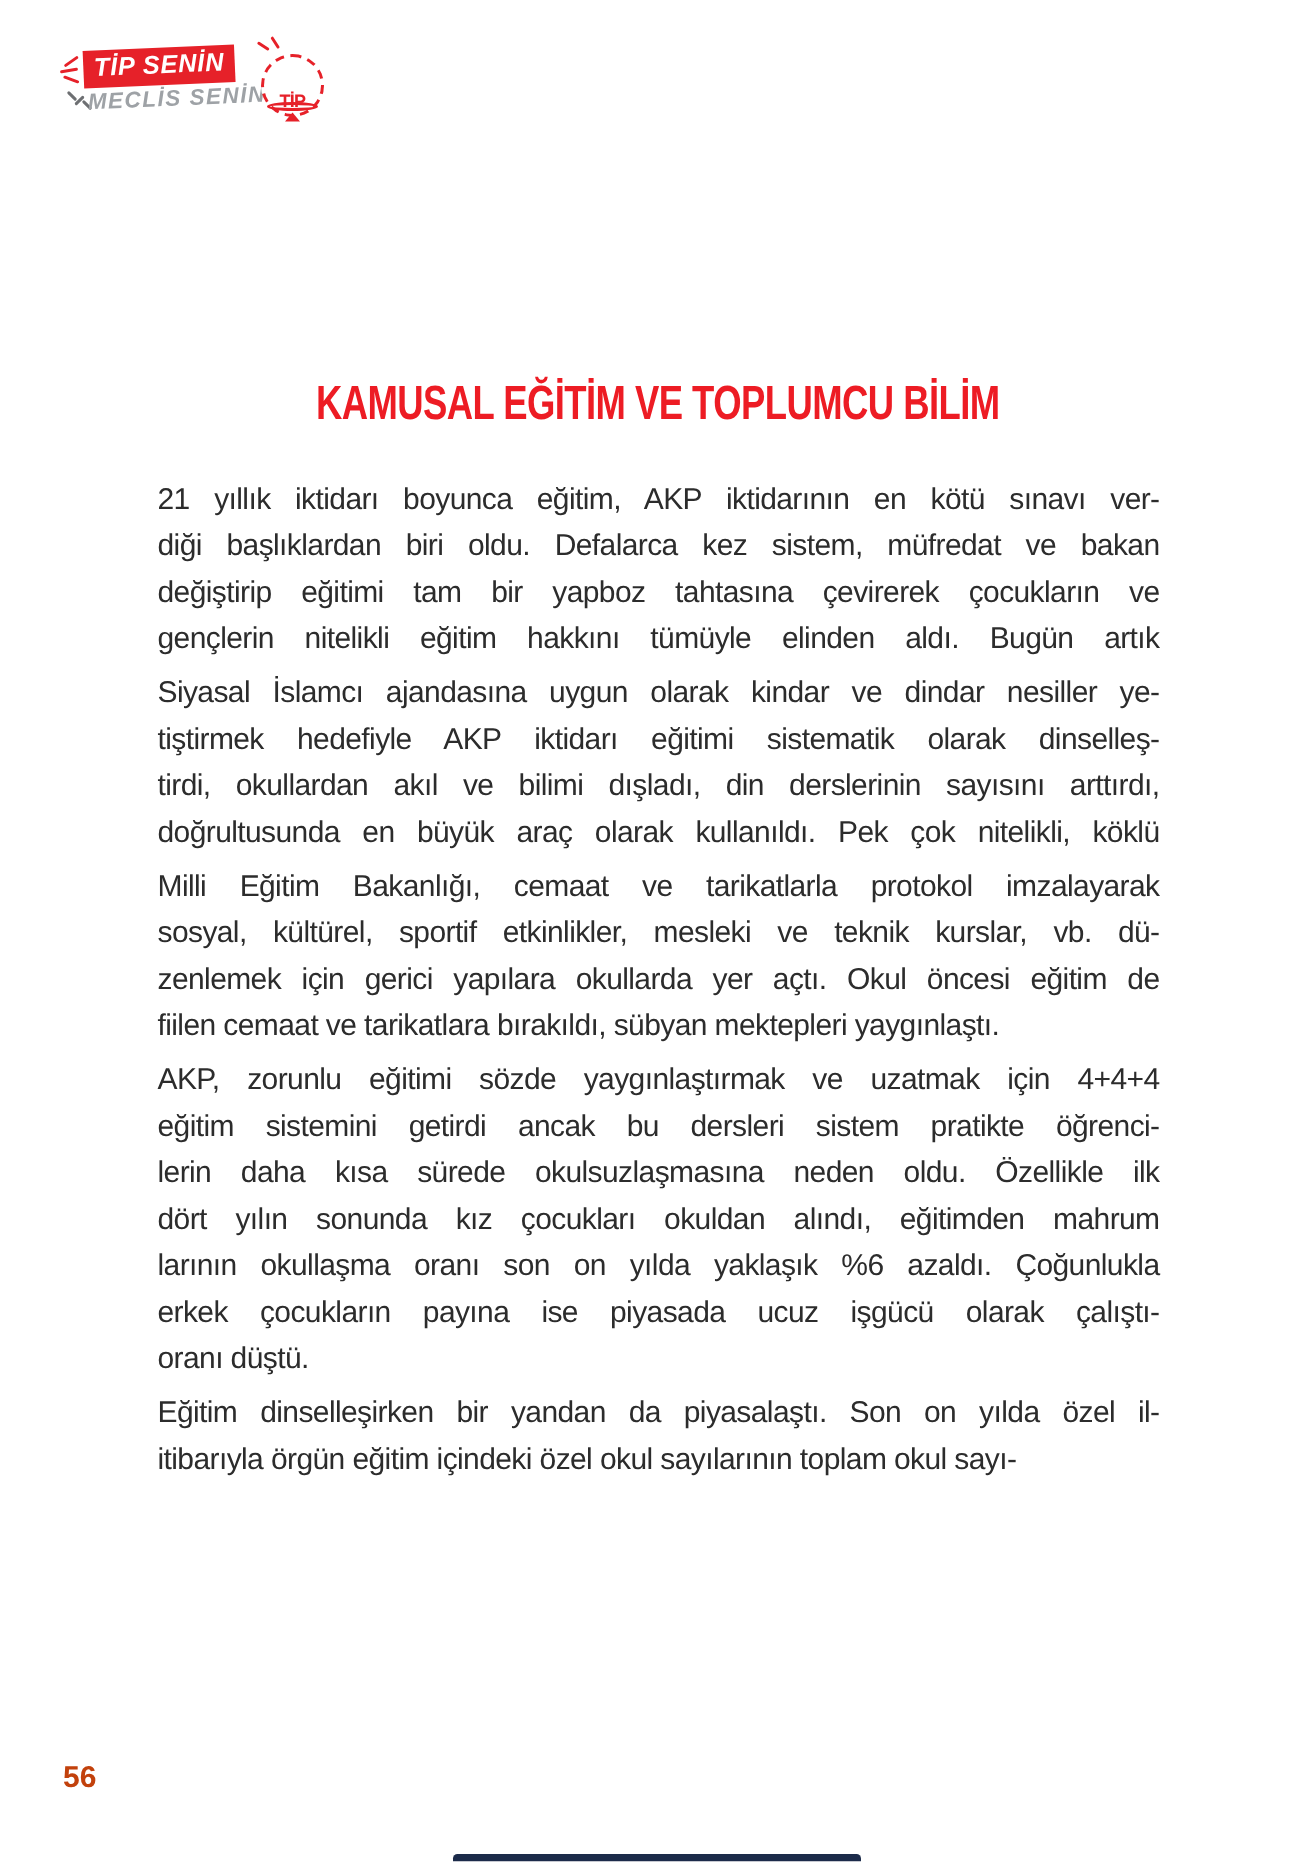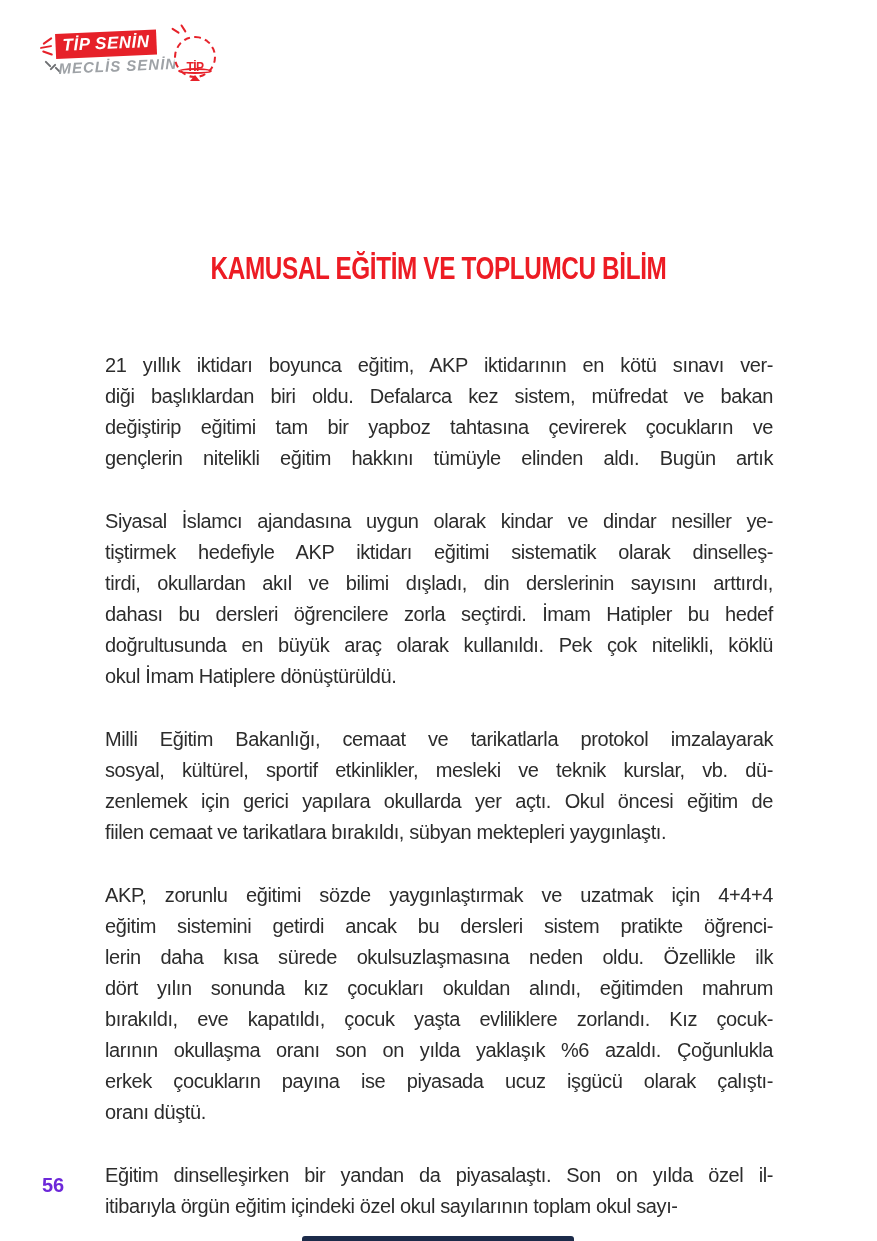--- a/index.html
+++ b/index.html
@@ -81,28 +81,28 @@
   }
 
   
   .body-text {
     position: absolute; left: 105px; top: 318px; width: 668px;
     color: #2c2c2c;
     font-size: 20px;
     letter-spacing: -0.4px;
     line-height: 31px;
   }
-  .para { margin-bottom: 5px; margin-top: 32px; }
+  .para { margin-bottom: 5px; }
   .line { text-align: justify; text-align-last: justify; white-space: normal; }
   .line.last { text-align-last: left; }
 
   
   .page-number {
     position: absolute; left: 42px; top: 1174px;
-    font-weight: 700; font-size: 20px; color: #6d28d9;
+    font-weight: 700; font-size: 20px; color: #c2410c;
   }
   .bottom-bar {
     position: absolute; left: 302px; bottom: 0;
     width: 272px; height: 5px;
     background: #1c2b4a;
     border-radius: 3px 3px 0 0;
   }
   :root { --red: #e62129; --gray: #9ea2a6; --heading: #ed1c24; }
 </style>
 </head>
@@ -137,36 +137,33 @@
       <div class="para">
         <div class="line">21 yıllık iktidarı boyunca eğitim, AKP iktidarının en kötü sınavı ver-</div>
         <div class="line">diği başlıklardan biri oldu. Defalarca kez sistem, müfredat ve bakan</div>
         <div class="line">değiştirip eğitimi tam bir yapboz tahtasına çevirerek çocukların ve</div>
         <div class="line">gençlerin nitelikli eğitim hakkını tümüyle elinden aldı. Bugün artık</div>
       </div>
       <div class="para">
         <div class="line">Siyasal İslamcı ajandasına uygun olarak kindar ve dindar nesiller ye-</div>
         <div class="line">tiştirmek hedefiyle AKP iktidarı eğitimi sistematik olarak dinselleş-</div>
         <div class="line">tirdi, okullardan akıl ve bilimi dışladı, din derslerinin sayısını arttırdı,</div>
-        <div class="line">dahası bu dersleri öğrencilere zorla seçtirdi. İmam Hatipler bu hedef</div>
         <div class="line">doğrultusunda en büyük araç olarak kullanıldı. Pek çok nitelikli, köklü</div>
-        <div class="line last">okul İmam Hatiplere dönüştürüldü.</div>
       </div>
       <div class="para">
         <div class="line">Milli Eğitim Bakanlığı, cemaat ve tarikatlarla protokol imzalayarak</div>
         <div class="line">sosyal, kültürel, sportif etkinlikler, mesleki ve teknik kurslar, vb. dü-</div>
         <div class="line">zenlemek için gerici yapılara okullarda yer açtı. Okul öncesi eğitim de</div>
         <div class="line last">fiilen cemaat ve tarikatlara bırakıldı, sübyan mektepleri yaygınlaştı.</div>
       </div>
       <div class="para">
         <div class="line">AKP, zorunlu eğitimi sözde yaygınlaştırmak ve uzatmak için 4+4+4</div>
         <div class="line">eğitim sistemini getirdi ancak bu dersleri sistem pratikte öğrenci-</div>
         <div class="line">lerin daha kısa sürede okulsuzlaşmasına neden oldu. Özellikle ilk</div>
         <div class="line">dört yılın sonunda kız çocukları okuldan alındı, eğitimden mahrum</div>
-        <div class="line">bırakıldı, eve kapatıldı, çocuk yaşta evliliklere zorlandı. Kız çocuk-</div>
         <div class="line">larının okullaşma oranı son on yılda yaklaşık %6 azaldı. Çoğunlukla</div>
         <div class="line">erkek çocukların payına ise piyasada ucuz işgücü olarak çalıştı-</div>
         <div class="line last">oranı düştü.</div>
       </div>
       <div class="para">
         <div class="line">Eğitim dinselleşirken bir yandan da piyasalaştı. Son on yılda özel il-</div>
         <div class="line last">itibarıyla örgün eğitim içindeki özel okul sayılarının toplam okul sayı-</div>
       </div>
     </div>
 

